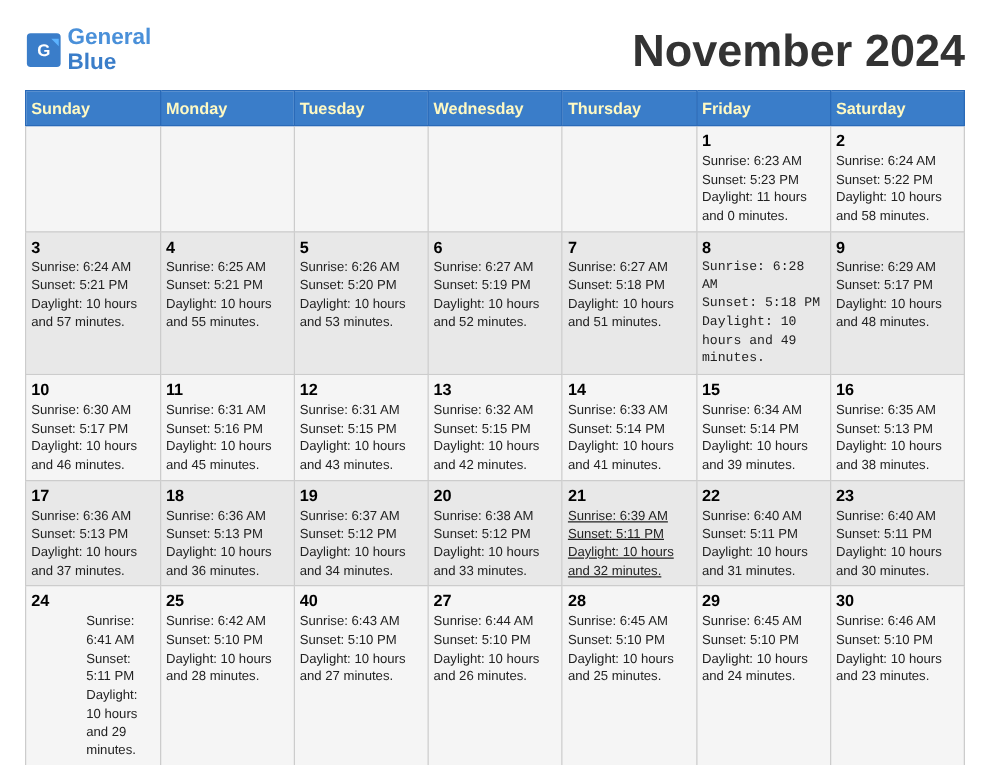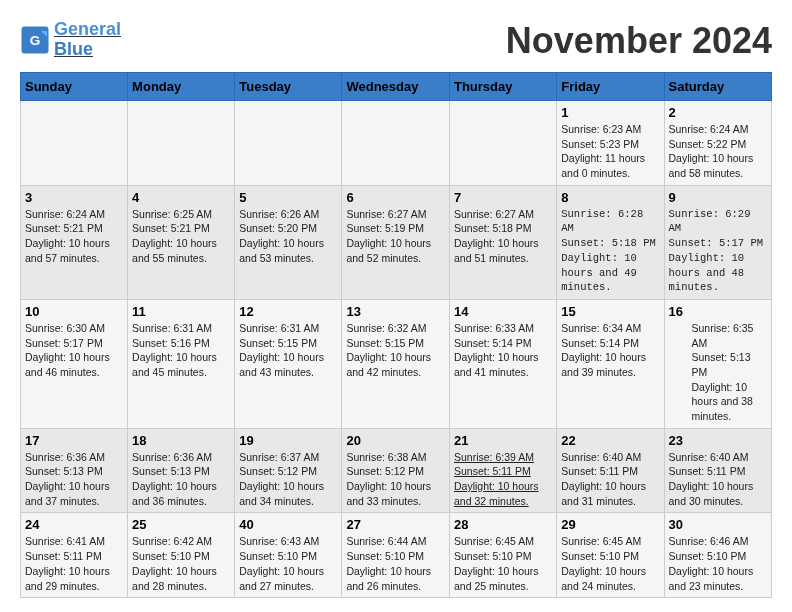--- a/index.html
+++ b/index.html
@@ -19,21 +19,20 @@
     .logo {
       display: flex;
       align-items: center;
       gap: 4px;
     }
     .logo-text {
       font-size: 18px;
       font-weight: bold;
       color: #333;
       line-height: 1.1;
-      text-decoration: underline;
     }
     .logo-text span {
       color: #4a90d9;
     }
     .logo-icon {
       width: 30px;
       height: 30px;
     }
     .title-area {
       text-align: center;
@@ -47,21 +46,21 @@
       font-size: 16px;
       color: #555;
     }
     table {
       width: 100%;
       border-collapse: collapse;
       font-size: 11px;
     }
     thead tr th {
       background-color: #3a7dc9;
-      color: #000000;
+      color: #fef9c3;
       padding: 6px 4px;
       text-align: left;
       font-size: 13px;
       border: 1px solid #2a6ab8;
     }
     tbody tr td {
       border: 1px solid #ccc;
       vertical-align: top;
       padding: 4px;
       height: 80px;
@@ -173,21 +172,21 @@
 Daylight: 10 hours and 51 minutes.</div>
         </td>
         <td>
           <div class="day-num">8</div>
           <div class="day-info" style="white-space: pre-line; font-family: Liberation Mono, monospace;">Sunrise: 6:28 AM
 Sunset: 5:18 PM
 Daylight: 10 hours and 49 minutes.</div>
         </td>
         <td>
           <div class="day-num">9</div>
-          <div class="day-info" style="white-space: pre-line; font-family: Liberation Mono, monospace;">Sunrise: 6:29 AM
+          <div class="day-info" style="white-space: pre-line;">Sunrise: 6:29 AM
 Sunset: 5:17 PM
 Daylight: 10 hours and 48 minutes.</div>
         </td>
       </tr>
       <tr>
         <td>
           <div class="day-num">10</div>
           <div class="day-info" style="white-space: pre-line;">Sunrise: 6:30 AM
 Sunset: 5:17 PM
 Daylight: 10 hours and 46 minutes.</div>
@@ -217,21 +216,21 @@
 Daylight: 10 hours and 41 minutes.</div>
         </td>
         <td>
           <div class="day-num">15</div>
           <div class="day-info" style="white-space: pre-line;">Sunrise: 6:34 AM
 Sunset: 5:14 PM
 Daylight: 10 hours and 39 minutes.</div>
         </td>
         <td>
           <div class="day-num">16</div>
-          <div class="day-info" style="white-space: pre-line; margin-left: 23px;">Sunrise: 6:35 AM
+          <div class="day-info" style="white-space: pre-line;">Sunrise: 6:35 AM
 Sunset: 5:13 PM
 Daylight: 10 hours and 38 minutes.</div>
         </td>
       </tr>
       <tr>
         <td>
           <div class="day-num">17</div>
           <div class="day-info" style="white-space: pre-line;">Sunrise: 6:36 AM
 Sunset: 5:13 PM
 Daylight: 10 hours and 37 minutes.</div>
@@ -269,21 +268,21 @@
         <td>
           <div class="day-num">23</div>
           <div class="day-info" style="white-space: pre-line;">Sunrise: 6:40 AM
 Sunset: 5:11 PM
 Daylight: 10 hours and 30 minutes.</div>
         </td>
       </tr>
       <tr>
         <td>
           <div class="day-num">24</div>
-          <div class="day-info" style="white-space: pre-line;">Sunrise: 6:41 AM
+          <div class="day-info" style="white-space: pre-line; margin-left: 44px;">Sunrise: 6:41 AM
 Sunset: 5:11 PM
 Daylight: 10 hours and 29 minutes.</div>
         </td>
         <td>
           <div class="day-num">25</div>
           <div class="day-info" style="white-space: pre-line;">Sunrise: 6:42 AM
 Sunset: 5:10 PM
 Daylight: 10 hours and 28 minutes.</div>
         </td>
         <td>

